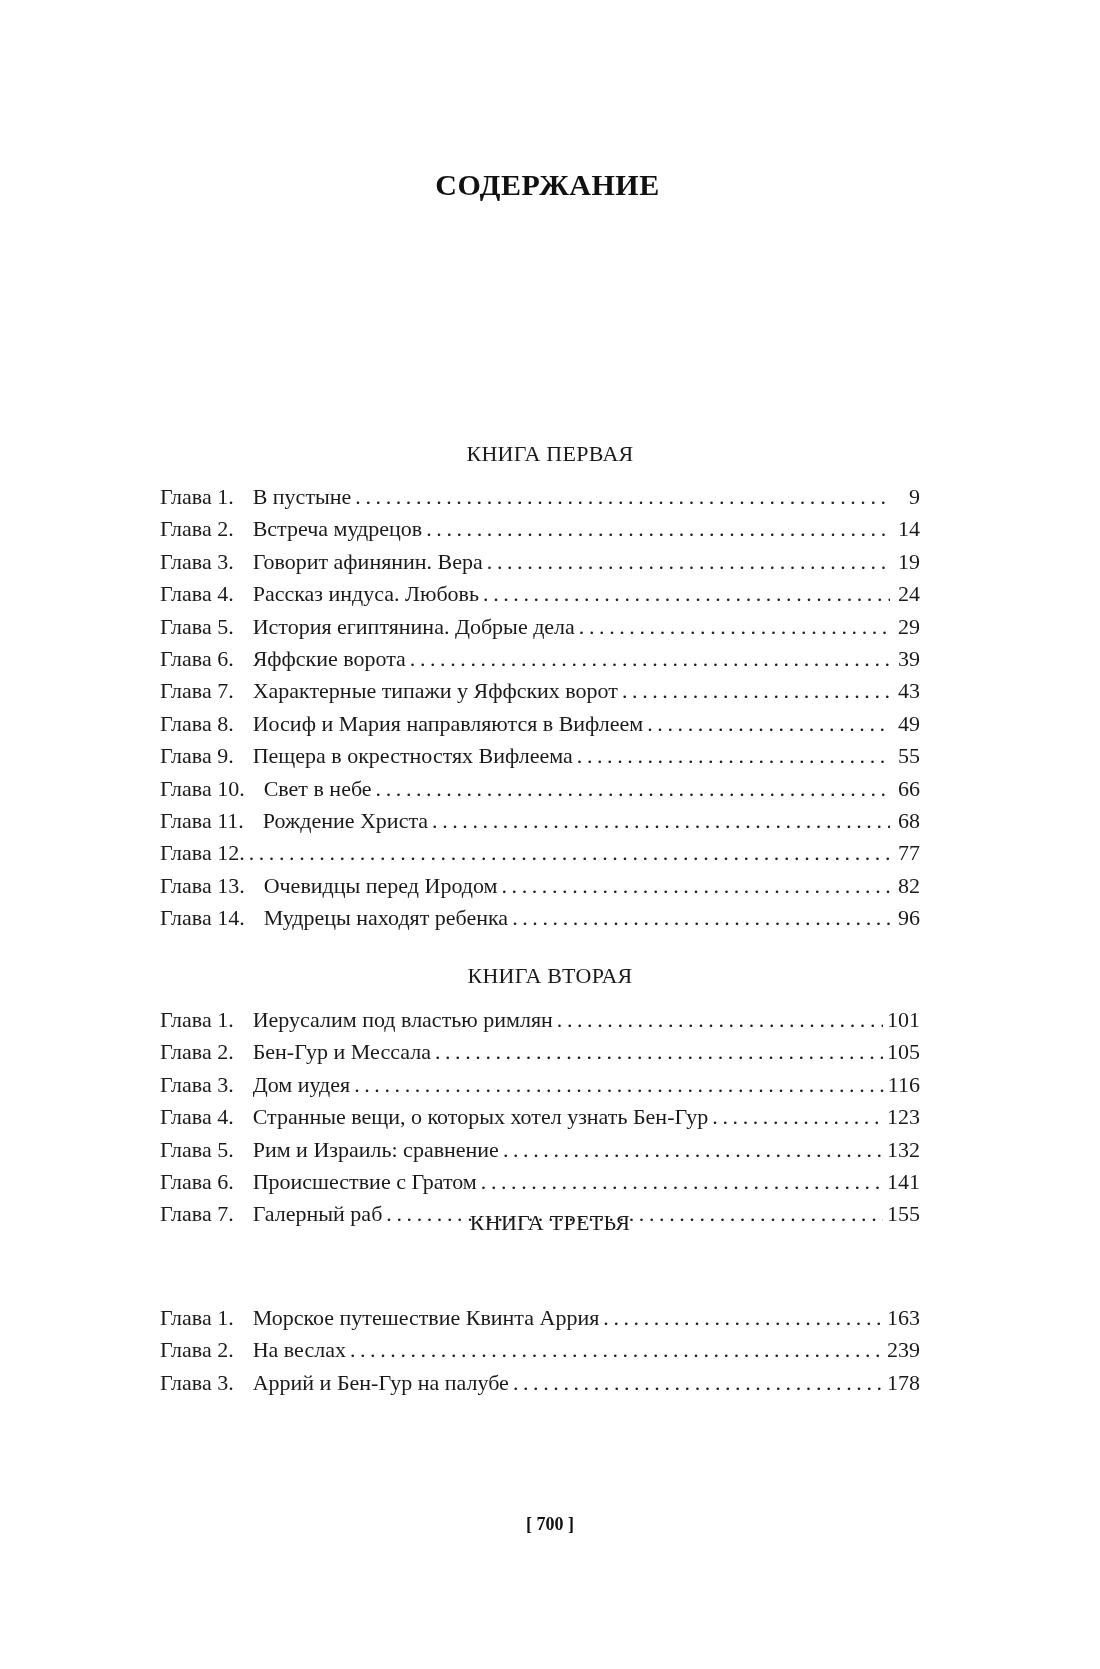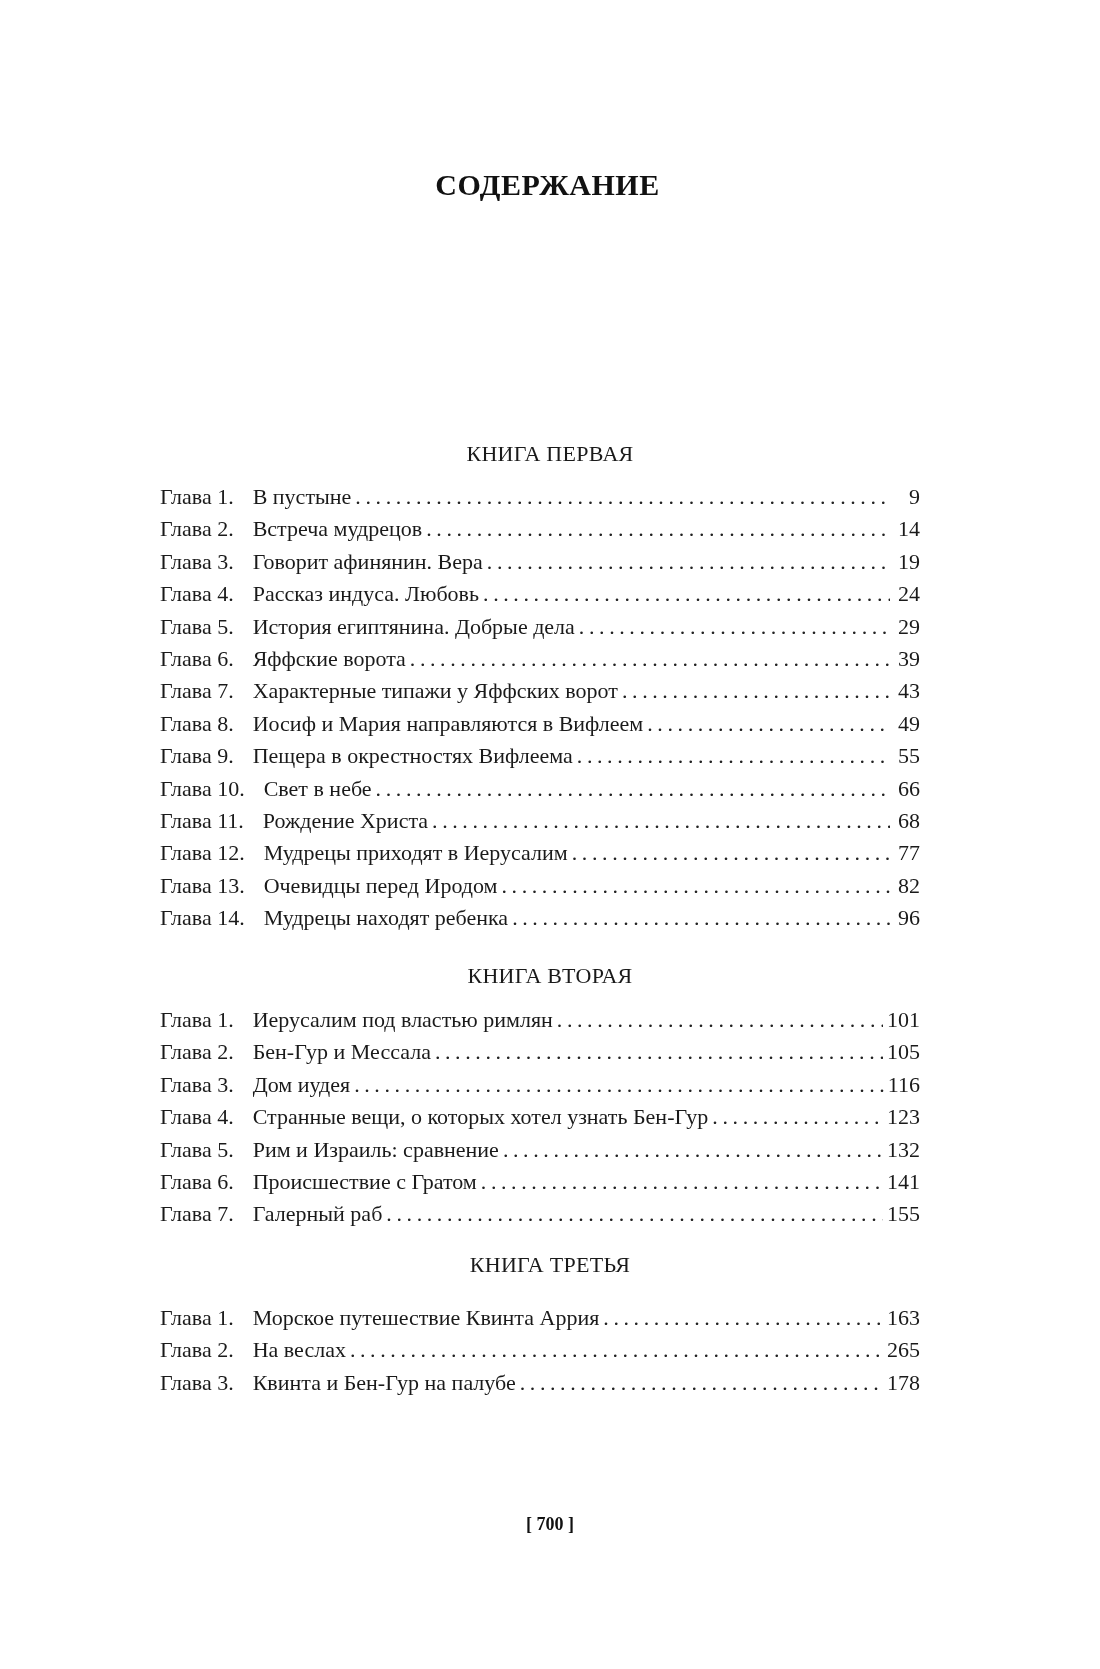--- a/index.html
+++ b/index.html
@@ -149,21 +149,20 @@
       <span class="toc-page two-digit">66</span>
     </div>
   <div class="toc-row">
       <span class="toc-label">Глава 11.</span>
       <span class="toc-title">Рождение Христа</span>
       <span class="toc-dots"></span>
       <span class="toc-page two-digit">68</span>
     </div>
   <div class="toc-row">
       <span class="toc-label">Глава 12.</span>
-      <span class="toc-title">Мудрецы приходят в Иерусалим</span>
       <span class="toc-dots"></span>
       <span class="toc-page two-digit">77</span>
     </div>
   <div class="toc-row">
       <span class="toc-label">Глава 13.</span>
       <span class="toc-title">Очевидцы перед Иродом</span>
       <span class="toc-dots"></span>
       <span class="toc-page two-digit">82</span>
     </div>
   <div class="toc-row">
@@ -213,35 +212,35 @@
       <span class="toc-page">141</span>
     </div>
   <div class="toc-row">
       <span class="toc-label">Глава 7.</span>
       <span class="toc-title">Галерный раб</span>
       <span class="toc-dots"></span>
       <span class="toc-page">155</span>
     </div>
 </div>
 
-<div class="section-heading" style="top:1252px;">КНИГА ТРЕТЬЯ</div>
+<div class="section-heading" style="top:1210px;">КНИГА ТРЕТЬЯ</div>
 <div class="toc" style="top:1302px;">
   <div class="toc-row">
       <span class="toc-label">Глава 1.</span>
       <span class="toc-title">Морское путешествие Квинта Аррия</span>
       <span class="toc-dots"></span>
       <span class="toc-page">163</span>
     </div>
   <div class="toc-row">
       <span class="toc-label">Глава 2.</span>
       <span class="toc-title">На веслах</span>
       <span class="toc-dots"></span>
-      <span class="toc-page">265</span>
+      <span class="toc-page">239</span>
     </div>
   <div class="toc-row">
       <span class="toc-label">Глава 3.</span>
-      <span class="toc-title">Квинта и Бен-Гур на палубе</span>
+      <span class="toc-title">Аррий и Бен-Гур на палубе</span>
       <span class="toc-dots"></span>
       <span class="toc-page">178</span>
     </div>
 </div>
 
 <div class="footer-page">[ 700 ]</div>
 
 </body></html>

